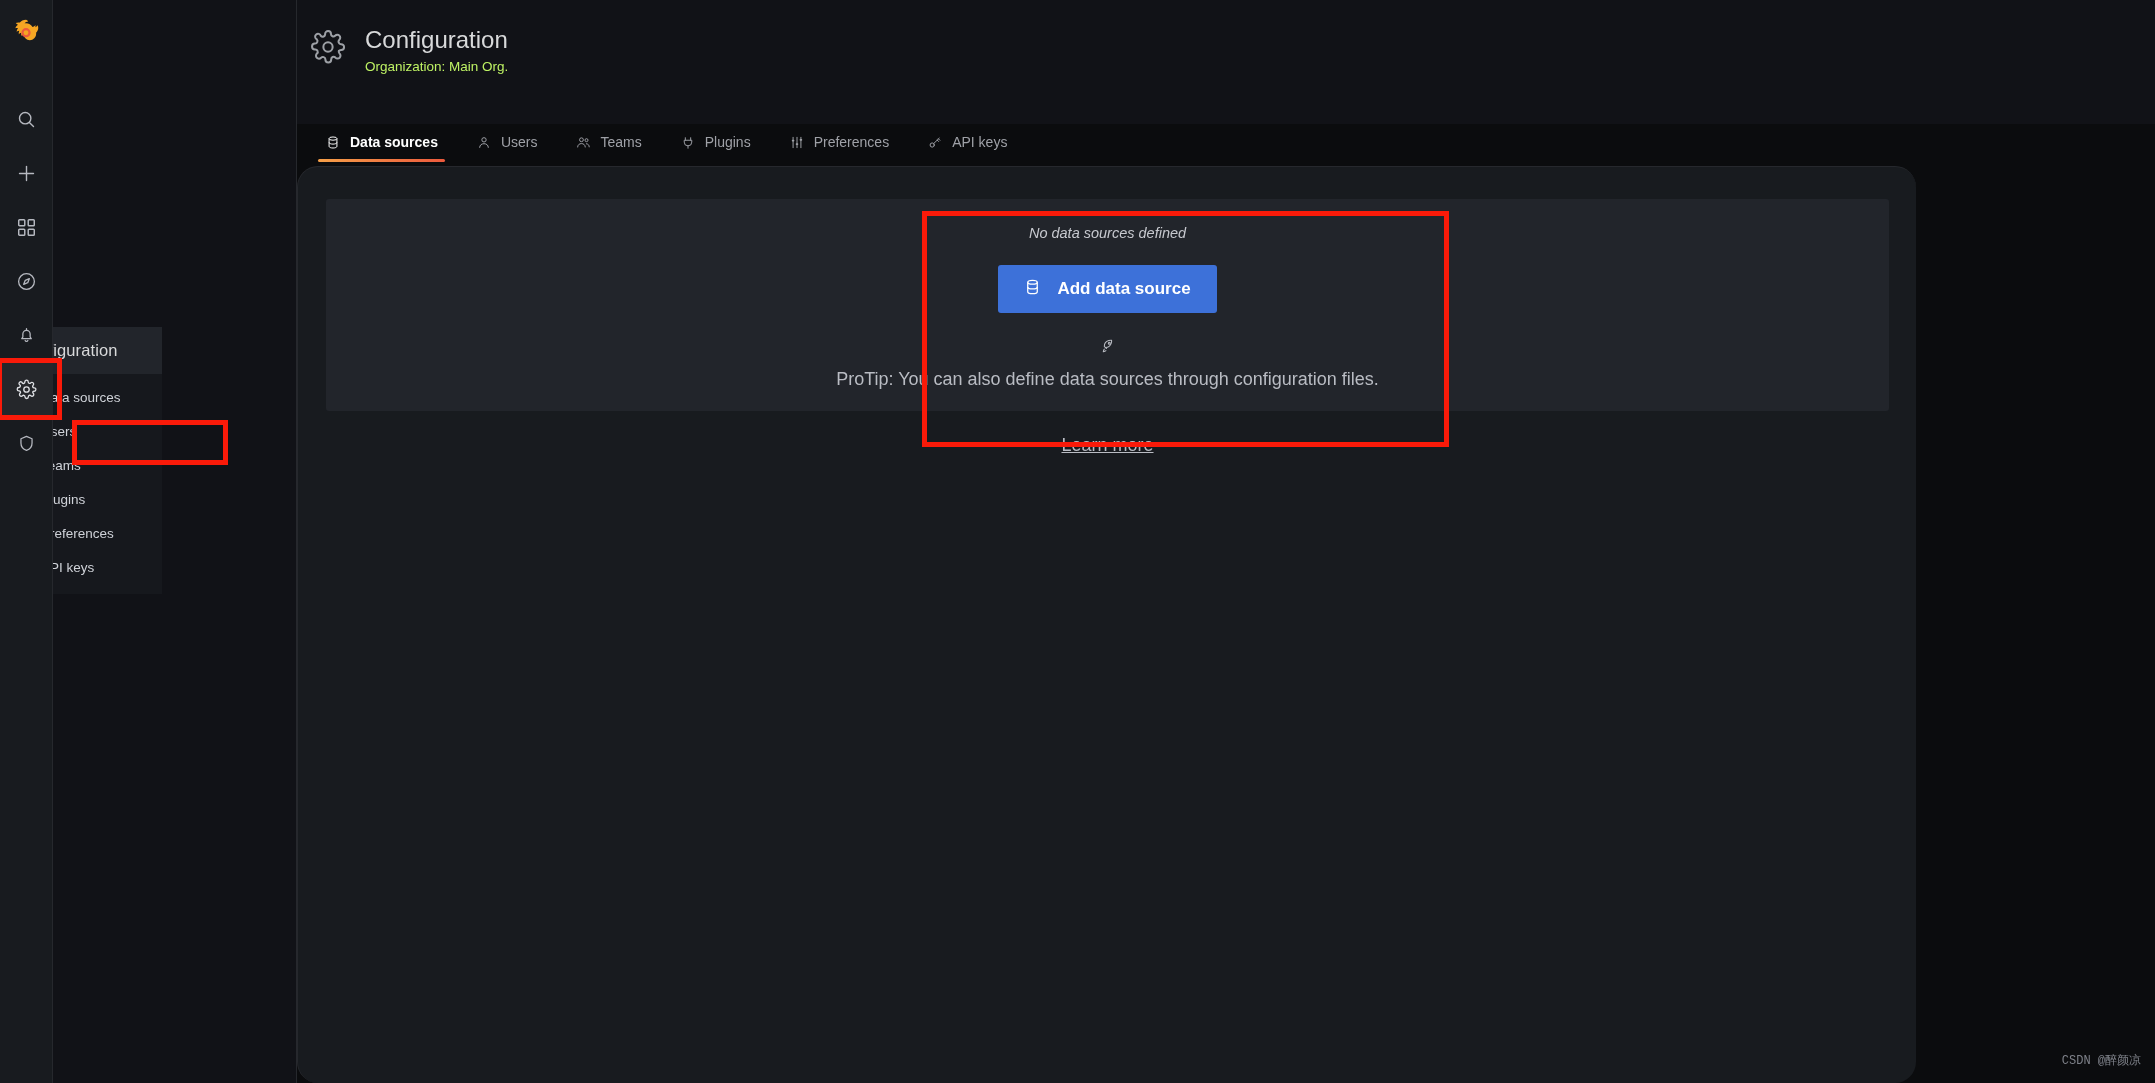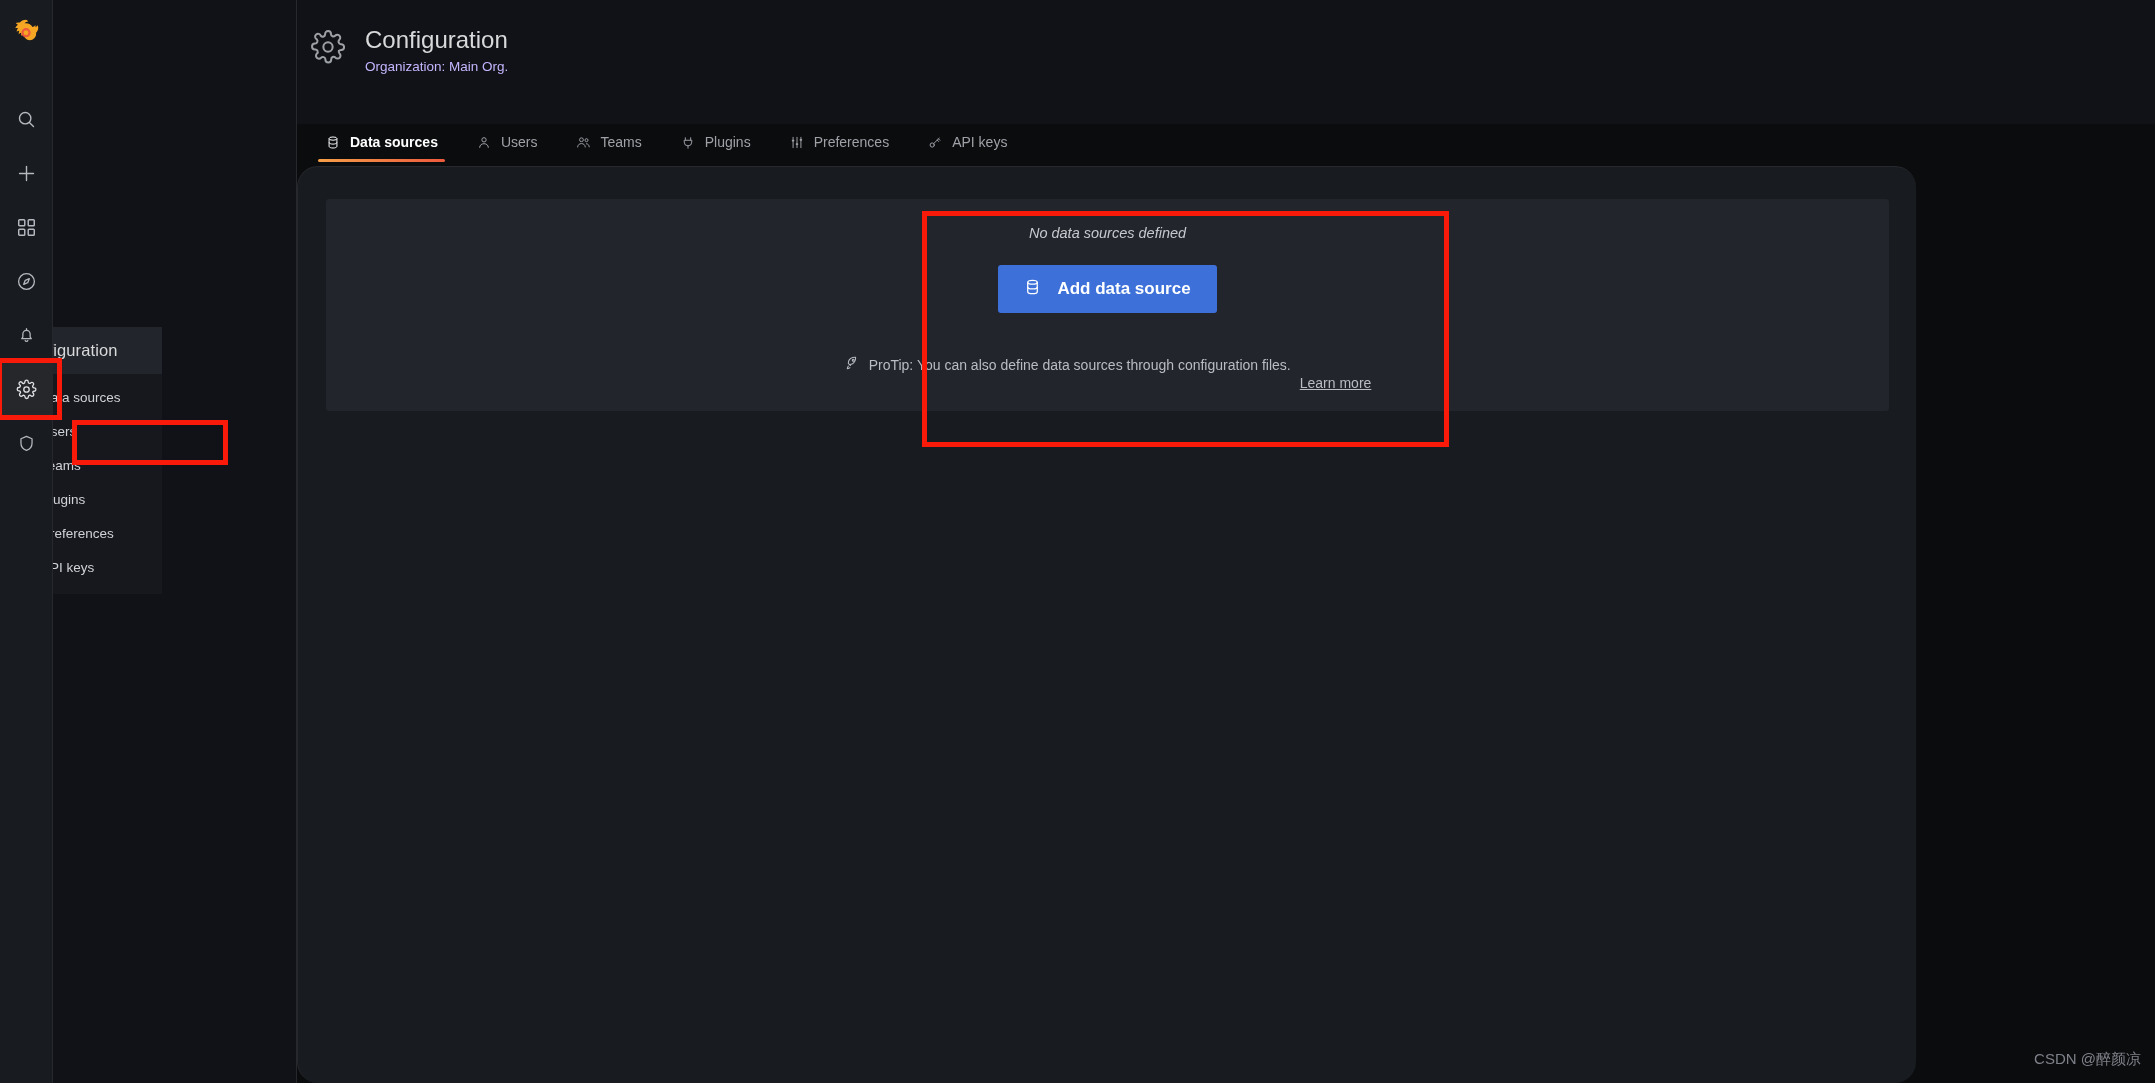--- a/index.html
+++ b/index.html
@@ -57,21 +57,21 @@
   .flyout-item .fi { width:16px; display:flex; align-items:center; justify-content:center; opacity:.9; }
 
   
   .page-head {
     position:absolute; left:297px; top:0; right:0; height:124px;
     background:#111217;
   }
   .head-inner { display:flex; align-items:flex-start; gap:15px; padding:25px 0 0 9px; }
   .head-icon { width:44px; height:44px; display:flex; align-items:center; justify-content:center; }
   .head-title { font-size:24px; color:#d8d9da; font-weight:400; line-height:30px; }
-  .head-sub { font-size:13.5px; color:#c4b5fd; margin-top:4px; }
+  .head-sub { font-size:13.5px; color:#bef264; margin-top:4px; }
 
   
   .tabs {
     position:absolute; left:306px; top:128px;
     display:flex; align-items:flex-end; gap:0; z-index:10;
   }
   .tab {
     display:flex; align-items:center; gap:9px;
     padding:6px 19px 12px 19px;
     font-size:14px; color:#9fa1a7; cursor:pointer; position:relative;
@@ -102,38 +102,38 @@
     background:#3d71d9; color:#fff;
     border:none; border-radius:3px;
     height:48px; padding:4px 26px;
     font-size:17px; font-weight:700;
     font-family:"Liberation Sans", sans-serif;
     cursor:pointer;
   }
   .protip {
     margin-top:26px;
     display:flex; align-items:center; justify-content:center; gap:9px;
-    font-size:14px; color:#b9bcc3;
+    font-size:18px; color:#b9bcc3;flex-direction:column;
   }
   .protip a { color:#b9bcc3; text-decoration:underline; cursor:pointer;margin-top:36px; }
 
   
   .anno {
     position:absolute; border:5px solid #fa1a09;
     pointer-events:none; z-index:60;
   }
   #anno-gear  { left:-3px;  top:358px; width:65px;  height:62px; }
   #anno-ds    { left:72px;  top:420px; width:156px; height:45px; }
   #anno-main  { left:922px; top:211px; width:527px; height:236px; }
 
   
   .watermark {
     position:absolute; right:14px; bottom:14px;
-    font-size:15px; color:#7e8189;
-    font-family:Liberation Sans, sans-serif;
+    font-size:12px; color:#7e8189;
+    font-family:Liberation Mono, monospace;
     z-index:70;
   }
 </style>
 </head>
 <body>
 
 <div id="root">
 
   <div class="rail">
 

